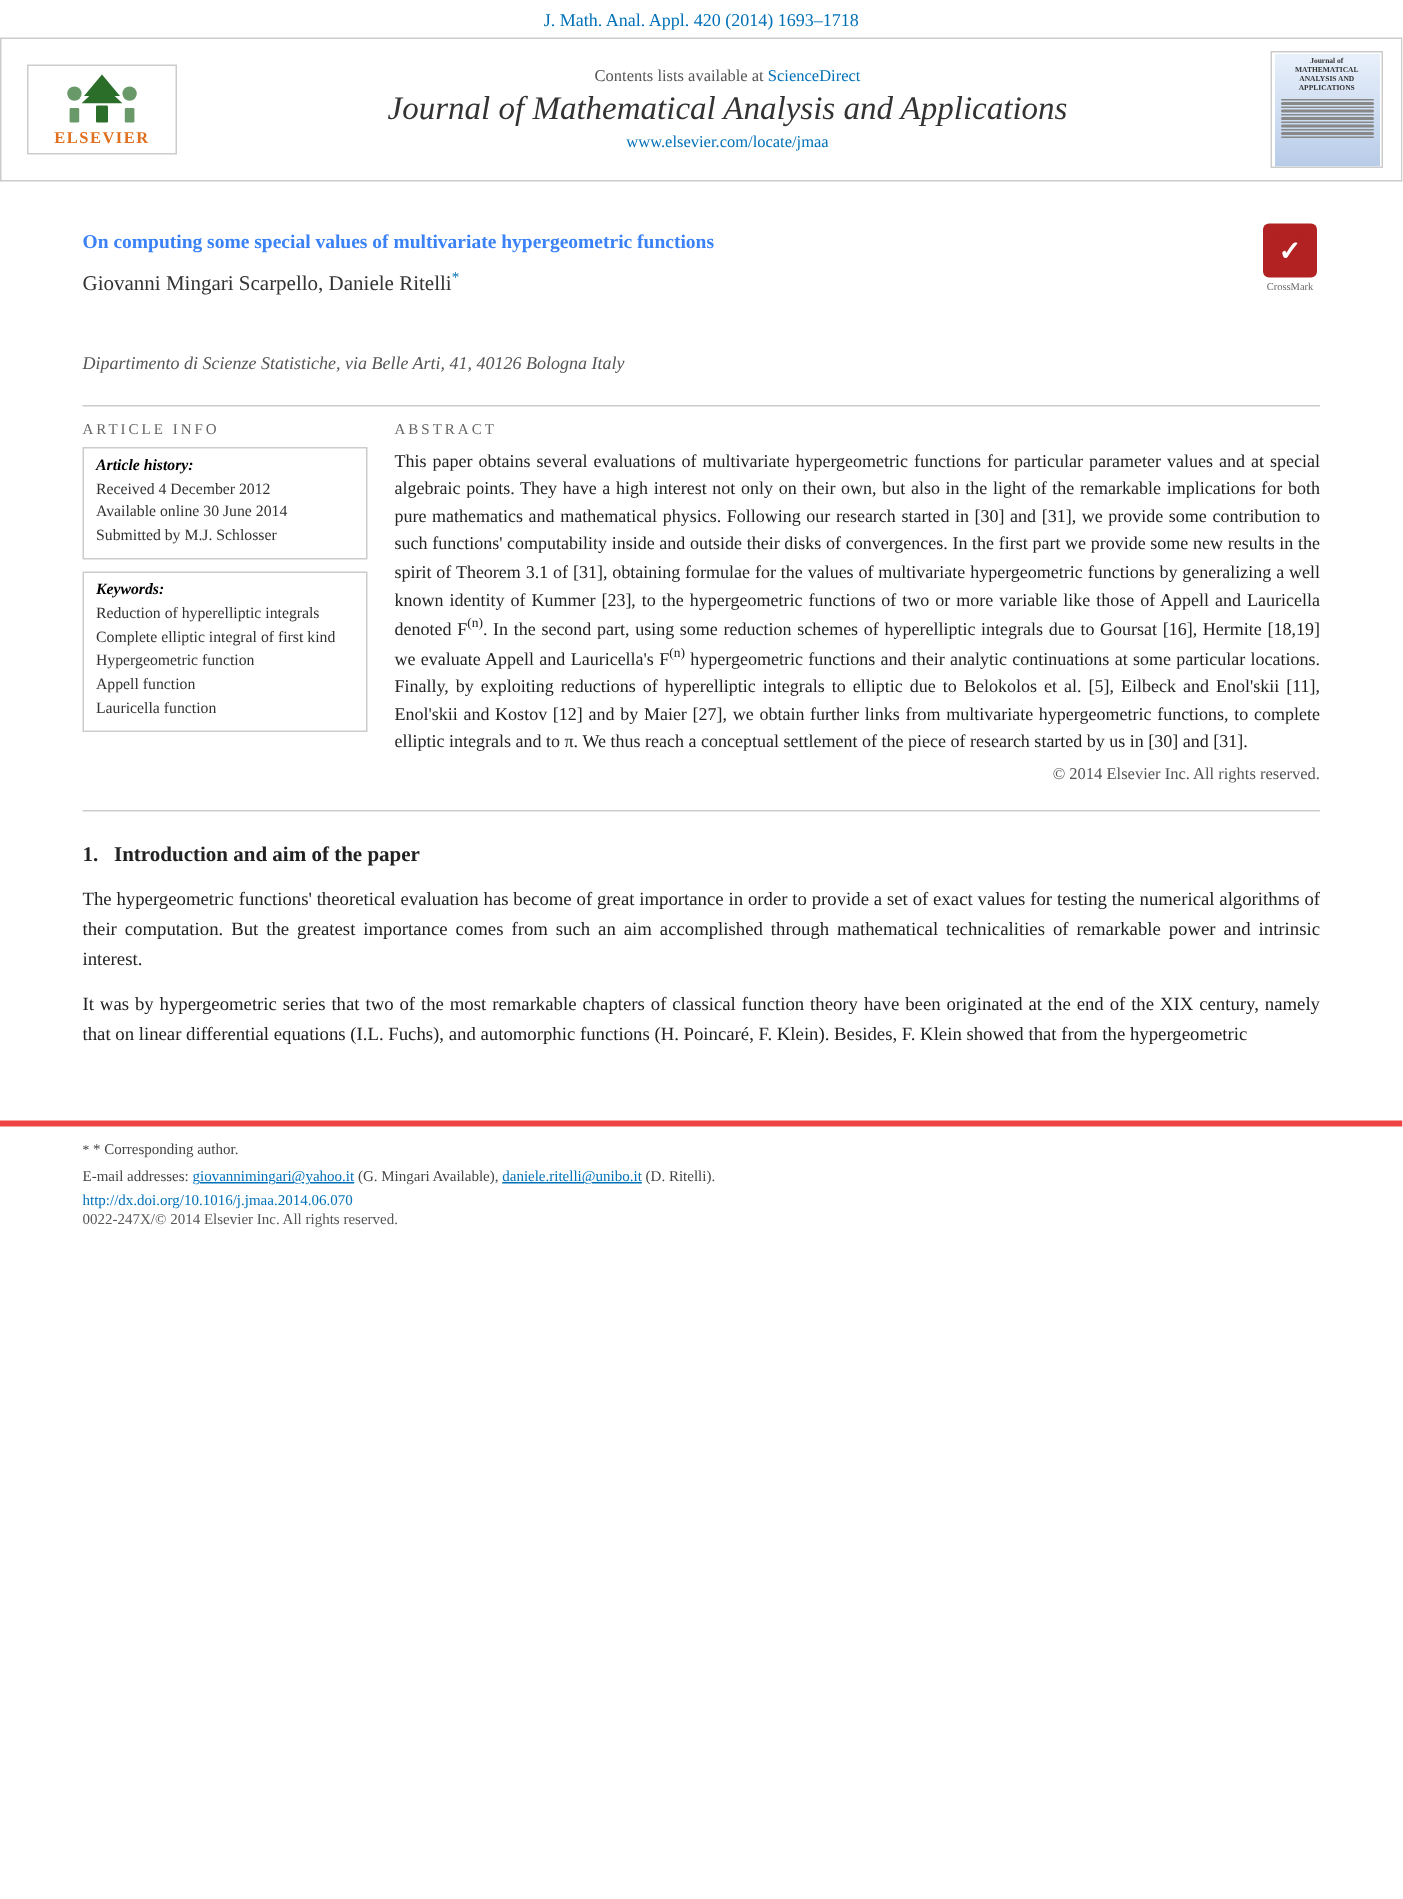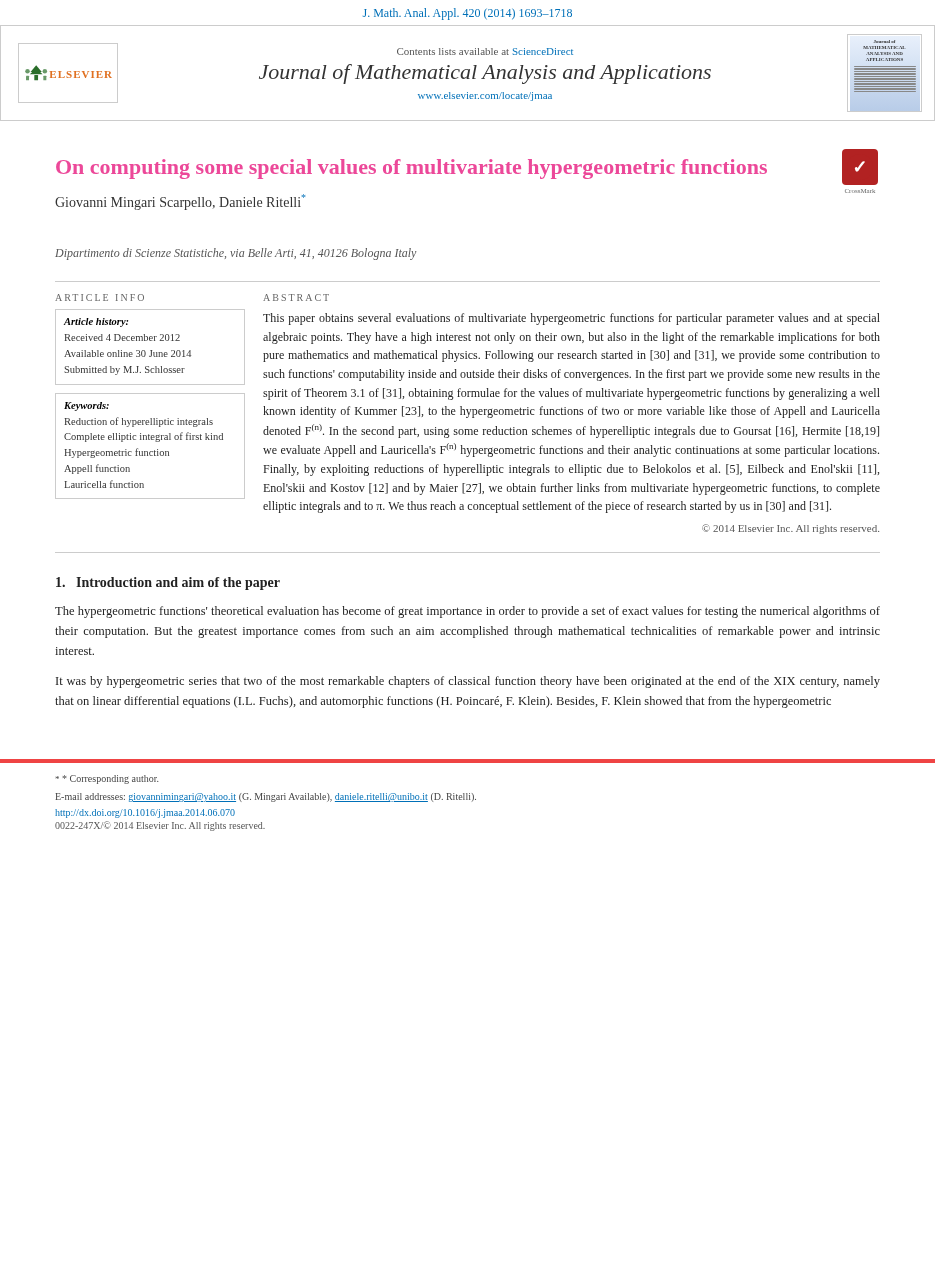--- a/index.html
+++ b/index.html
@@ -35,21 +35,21 @@
       flex-shrink: 0;
       display: flex;
       flex-direction: column;
       align-items: center;
     }
     .elsevier-logo {
       width: 100px;
       height: 60px;
       border: 1px solid #ccc;
       display: flex;
-      flex-direction: row;
+      flex-direction: column;
       align-items: center;
       justify-content: flex-end;
       padding: 4px;
       position: relative;
       overflow: hidden;
     }
     .elsevier-logo .tree-svg {
       width: 70px;
       height: 40px;
     }
@@ -122,23 +122,23 @@
       border-radius: 1px;
     }
 
     
     .main {
       padding: 18px 55px 18px 55px;
     }
 
     
     .paper-title {
-      font-size: 22px;
-      font-weight: bold;
-      color: #ec4899;
+      font-size: 13px;
+      font-weight: bold;
+      color: #3b82f6;
       margin-bottom: 10px;
       margin-top: 14px;
       line-height: 1.3;
       font-family: 'Times New Roman', Times, serif;
     }
 
     
     .authors {
       font-size: 14px;
       color: #333;

